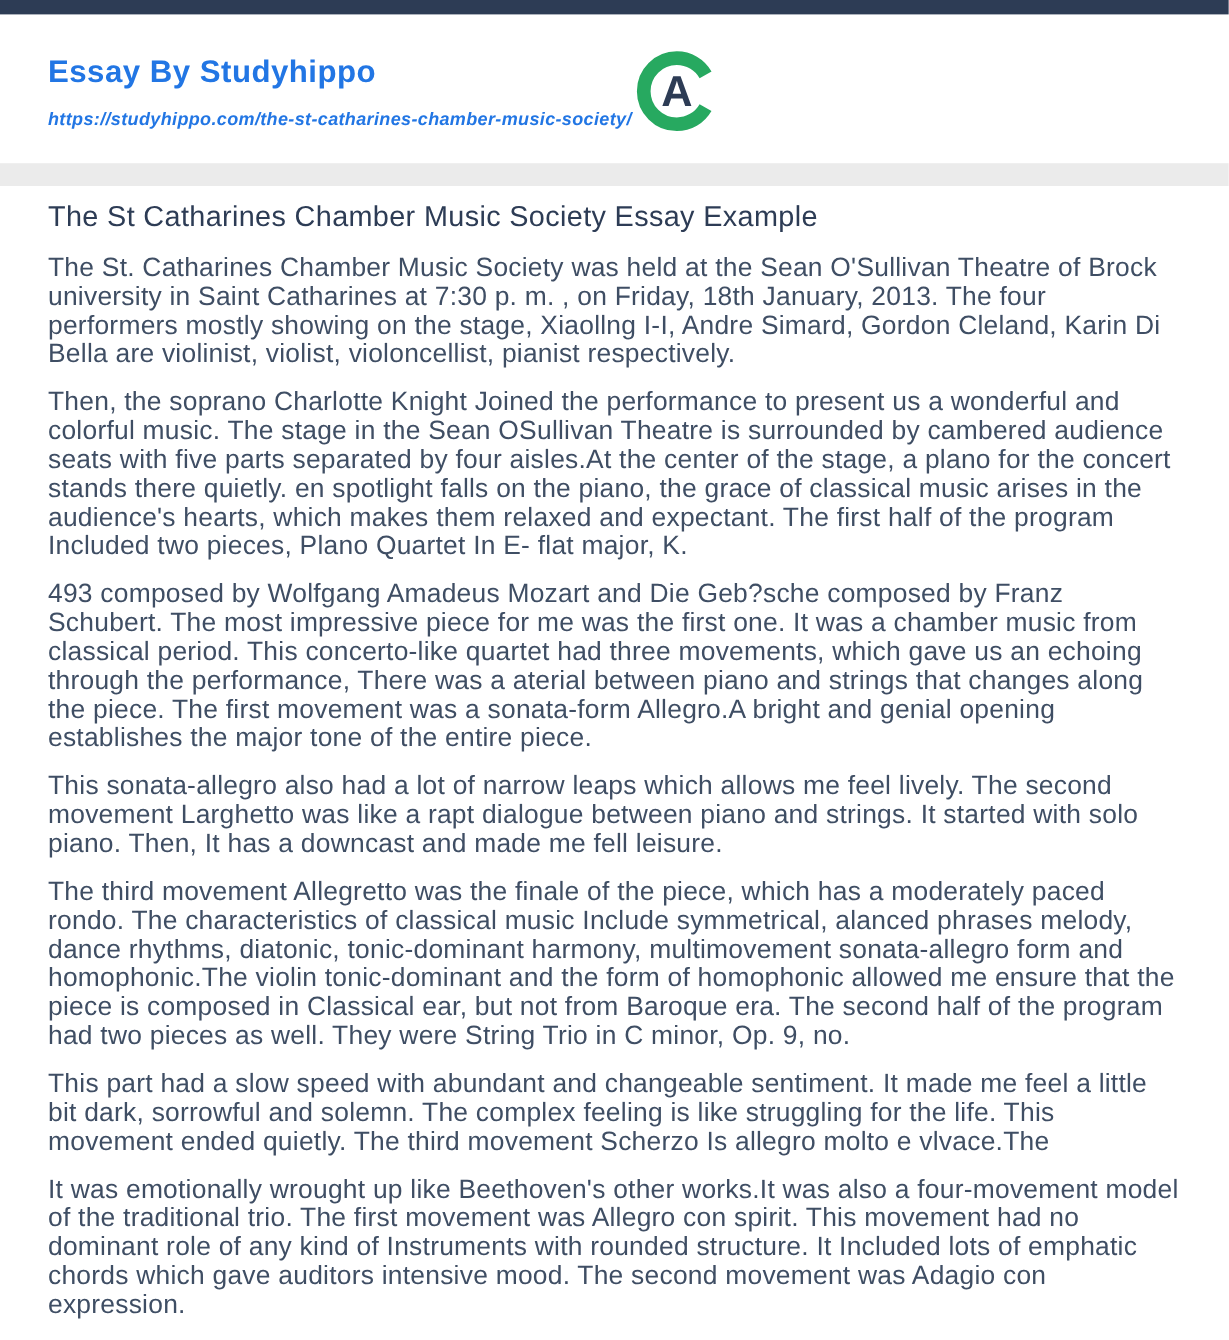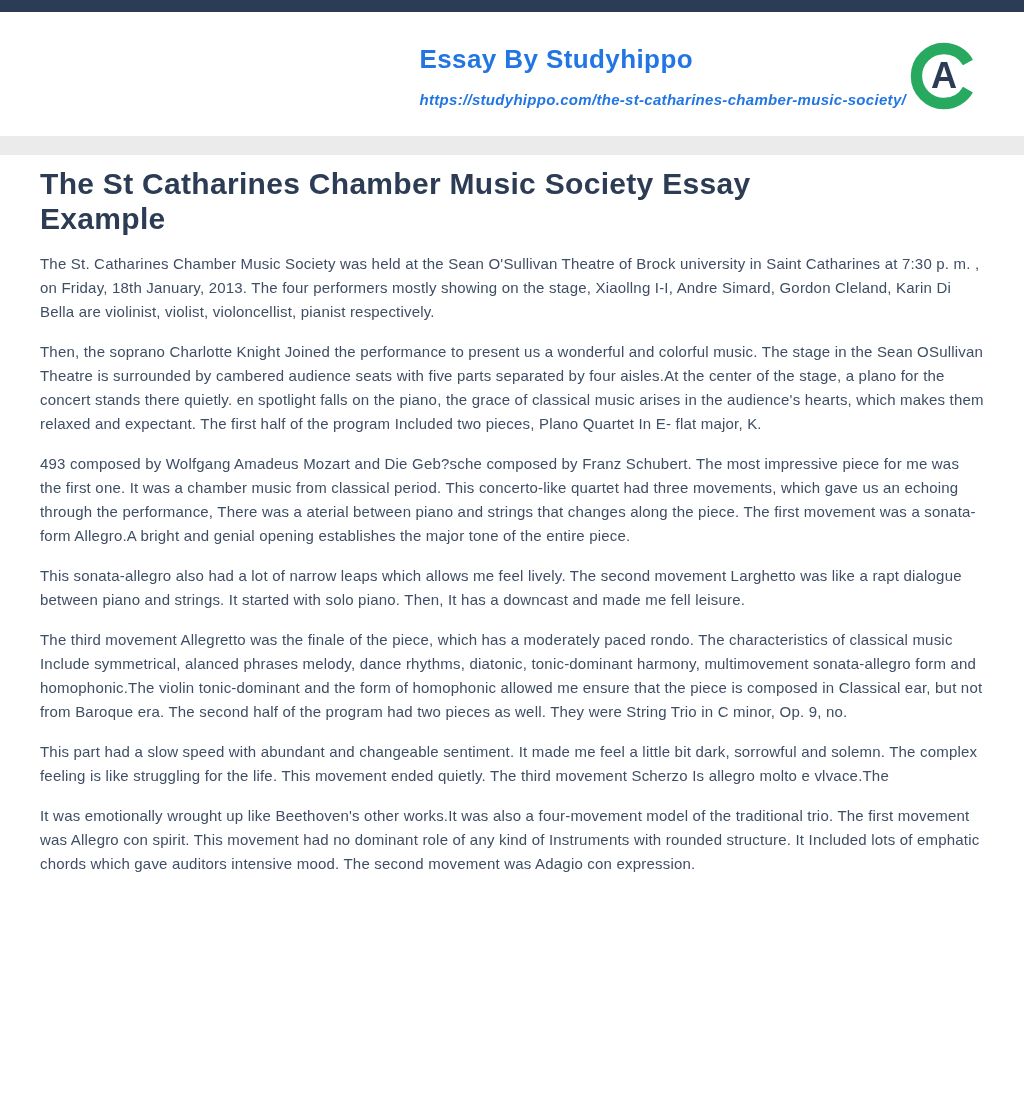--- a/index.html
+++ b/index.html
@@ -5,21 +5,21 @@
   html, body { margin: 0; padding: 0; }
   body {
     width: 1024px;
     min-height: 1117px;
     background: #ffffff;
     font-family: "Liberation Sans", "DejaVu Sans", sans-serif;
   }
   .topbar { height: 12px; background: var(--navy, #2d3c55); }
   .header {
     display: flex;
-    justify-content: flex-end;
+    justify-content: flex-start;
     align-items: center;
     padding: 26px 40px 22px 40px;
   }
   .brand {
     color: var(--accent, #2276e4);
     font-size: 26px;
     font-weight: 700;
     letter-spacing: .4px;
   }
   .url {
@@ -30,30 +30,30 @@
     font-weight: 600;
     letter-spacing: .3px;
     text-decoration: none;
     font-style: italic;
   }
   .logo { width: 76px; height: 76px; flex: 0 0 auto; margin-right: 2px; }
   .band { height: 19px; background: #ebebeb; }
   .main { padding: 12px 40px 40px 40px; }
   .title {
     color: var(--navy, #263349);
-    font-size: 30px;
+    font-size: 24px;
     line-height: 1.15;
-    font-weight: 700;
+    font-weight: 400;
     letter-spacing: .3px;
     max-width: 840px;
     margin: 0 0 16px 0;
   }
   .essay p {
     color: var(--body, #3f4e64);
-    font-size: 15px;
+    font-size: 22px;
     line-height: 24px;
     letter-spacing: .2px;
     margin: 0 0 16px 0;
   }
 </style>
 </head>
 <body>
 
 <div class="topbar"></div>
 

